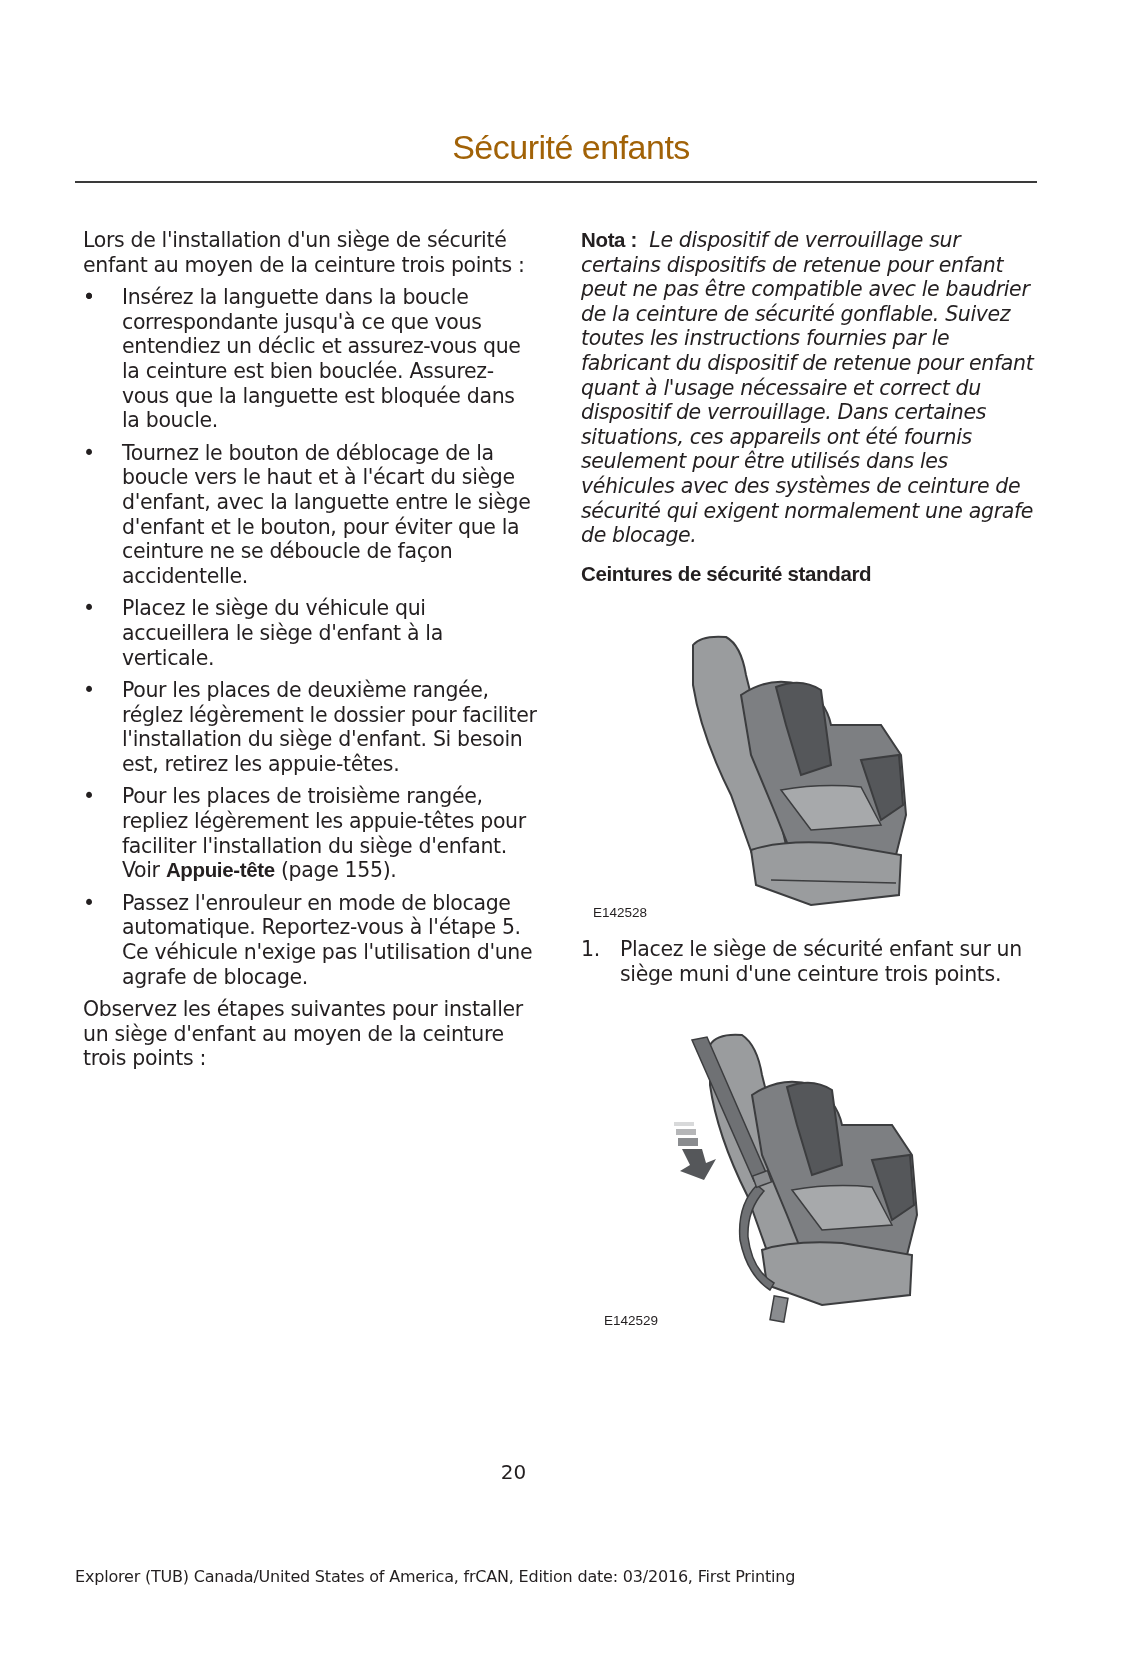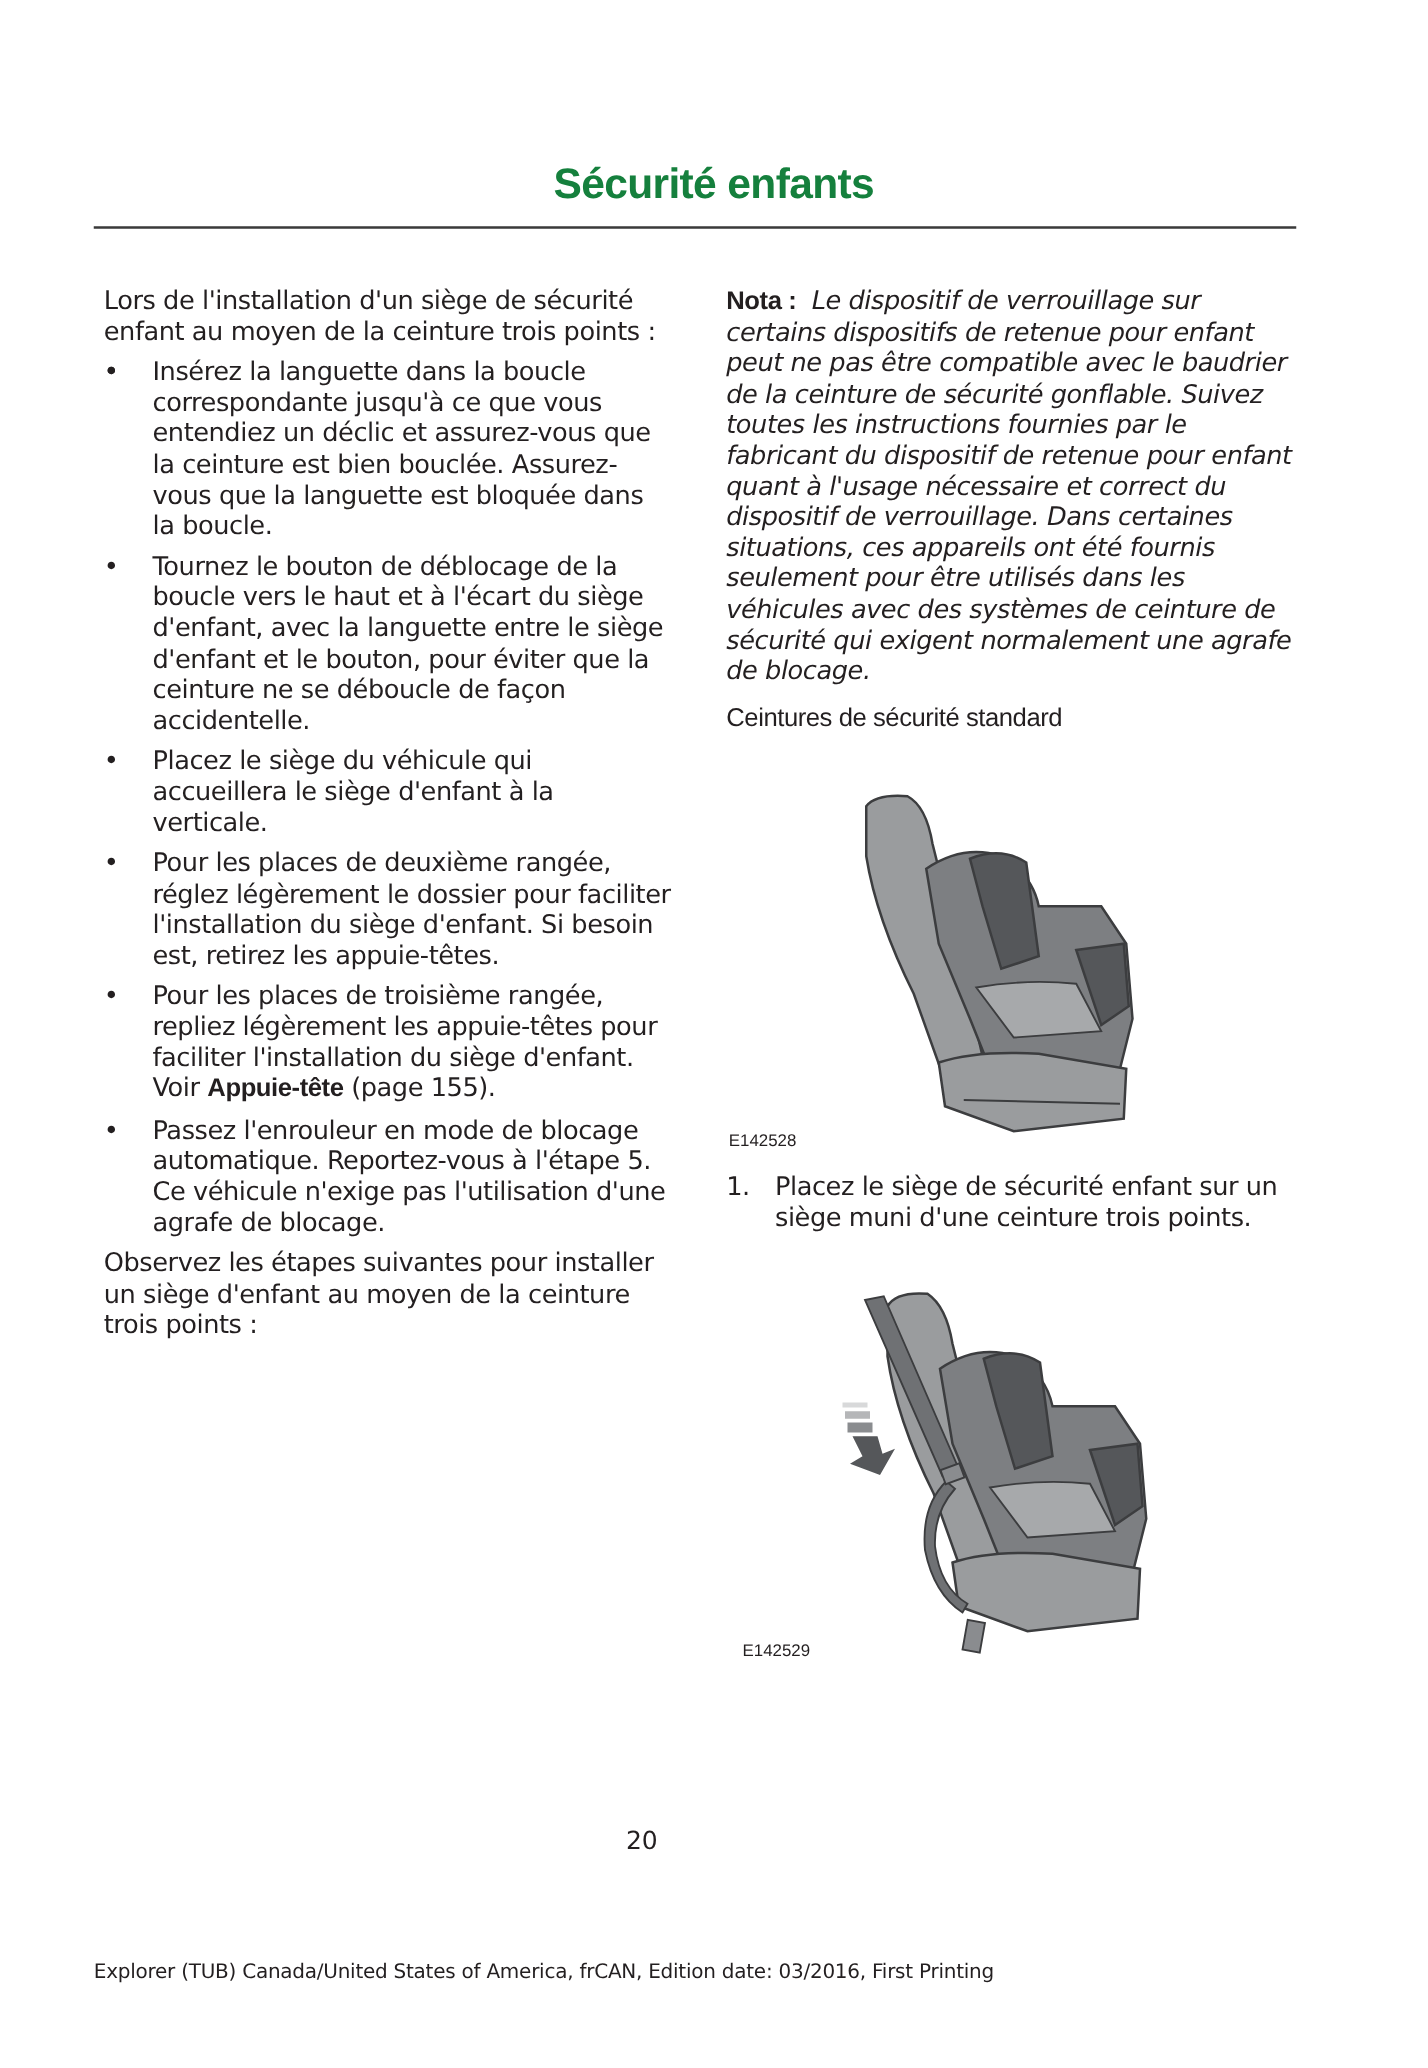--- a/index.html
+++ b/index.html
@@ -1,38 +1,38 @@
 <!DOCTYPE html>
 <html><head>
 <meta charset="utf-8">
 <style>
   html, body { margin: 0; padding: 0; background: #ffffff; }
   body { width: 1142px; height: 1654px; position: relative; overflow: hidden;
          font-family: "DejaVu Sans", sans-serif; color: #231f20; }
   .title { position: absolute; top: 128px; left: 0; width: 1142px; text-align: center;
-           font-family: "Liberation Sans", sans-serif; font-weight: bold; font-size: 34px;
-           letter-spacing: -0.5px; color: #15803d; margin: 0; }
+           font-family: "Liberation Sans", sans-serif; font-weight: normal; font-size: 34px;
+           letter-spacing: -0.5px; color: #a16207; margin: 0; }
   .rule { position: absolute; top: 181px; left: 75px; width: 962px; height: 0;
           border-top: 2px solid #3a3a3a; }
   .col { position: absolute; top: 228px; font-size: 20.5px; line-height: 24.6px;
          letter-spacing: -0.35px; }
   .col.left { left: 83px; width: 455px; }
   .col.right { left: 581px; width: 455px; }
   p { margin: 0 0 8px 0; }
   ul.bullets { list-style: none; margin: 0 0 8px 0; padding: 0; }
   ul.bullets li { position: relative; padding-left: 39px; margin-bottom: 8px; }
   ul.bullets li .dot { position: absolute; left: 0; top: 0; width: 14px; }
   .nota-label { font-family: "Liberation Sans", sans-serif; font-weight: bold; font-style: normal; }
   .note { font-style: italic; }
   .bold { font-family: "Liberation Sans", sans-serif; font-weight: bold; }
-  h3.subhead { font-family: "Liberation Sans", sans-serif; font-weight: normal; font-size: 20.5px;
+  h3.subhead { font-family: "Liberation Sans", sans-serif; font-weight: bold; font-size: 20.5px;
                margin: 14px 0 0 0; line-height: 24px; }
   .figure { position: absolute; left: 581px; width: 455px; }
   .figure svg { position: absolute; left: 0; top: 0; }
-  .fig-label { position: absolute; left: 2px; font-family: "Liberation Sans", sans-serif;
+  .fig-label { position: absolute; left: 12px; font-family: "Liberation Sans", sans-serif;
                font-size: 13.5px; color: #231f20; }
   .step { position: absolute; left: 581px; top: 937px; width: 455px; font-size: 20.5px;
           line-height: 24.6px; letter-spacing: -0.35px; }
   .step .num { position: absolute; left: 0; top: 0; }
   .step .txt { padding-left: 39px; display: block; }
   .page-number { position: absolute; top: 1460px; left: 0; width: 1027px; text-align: center;
                  font-size: 20px; }
   .footer { position: absolute; top: 1567px; left: 75px; font-size: 16px; letter-spacing: -0.2px;
             font-family: "DejaVu Sans", sans-serif; color: #231f20; }
 </style>

